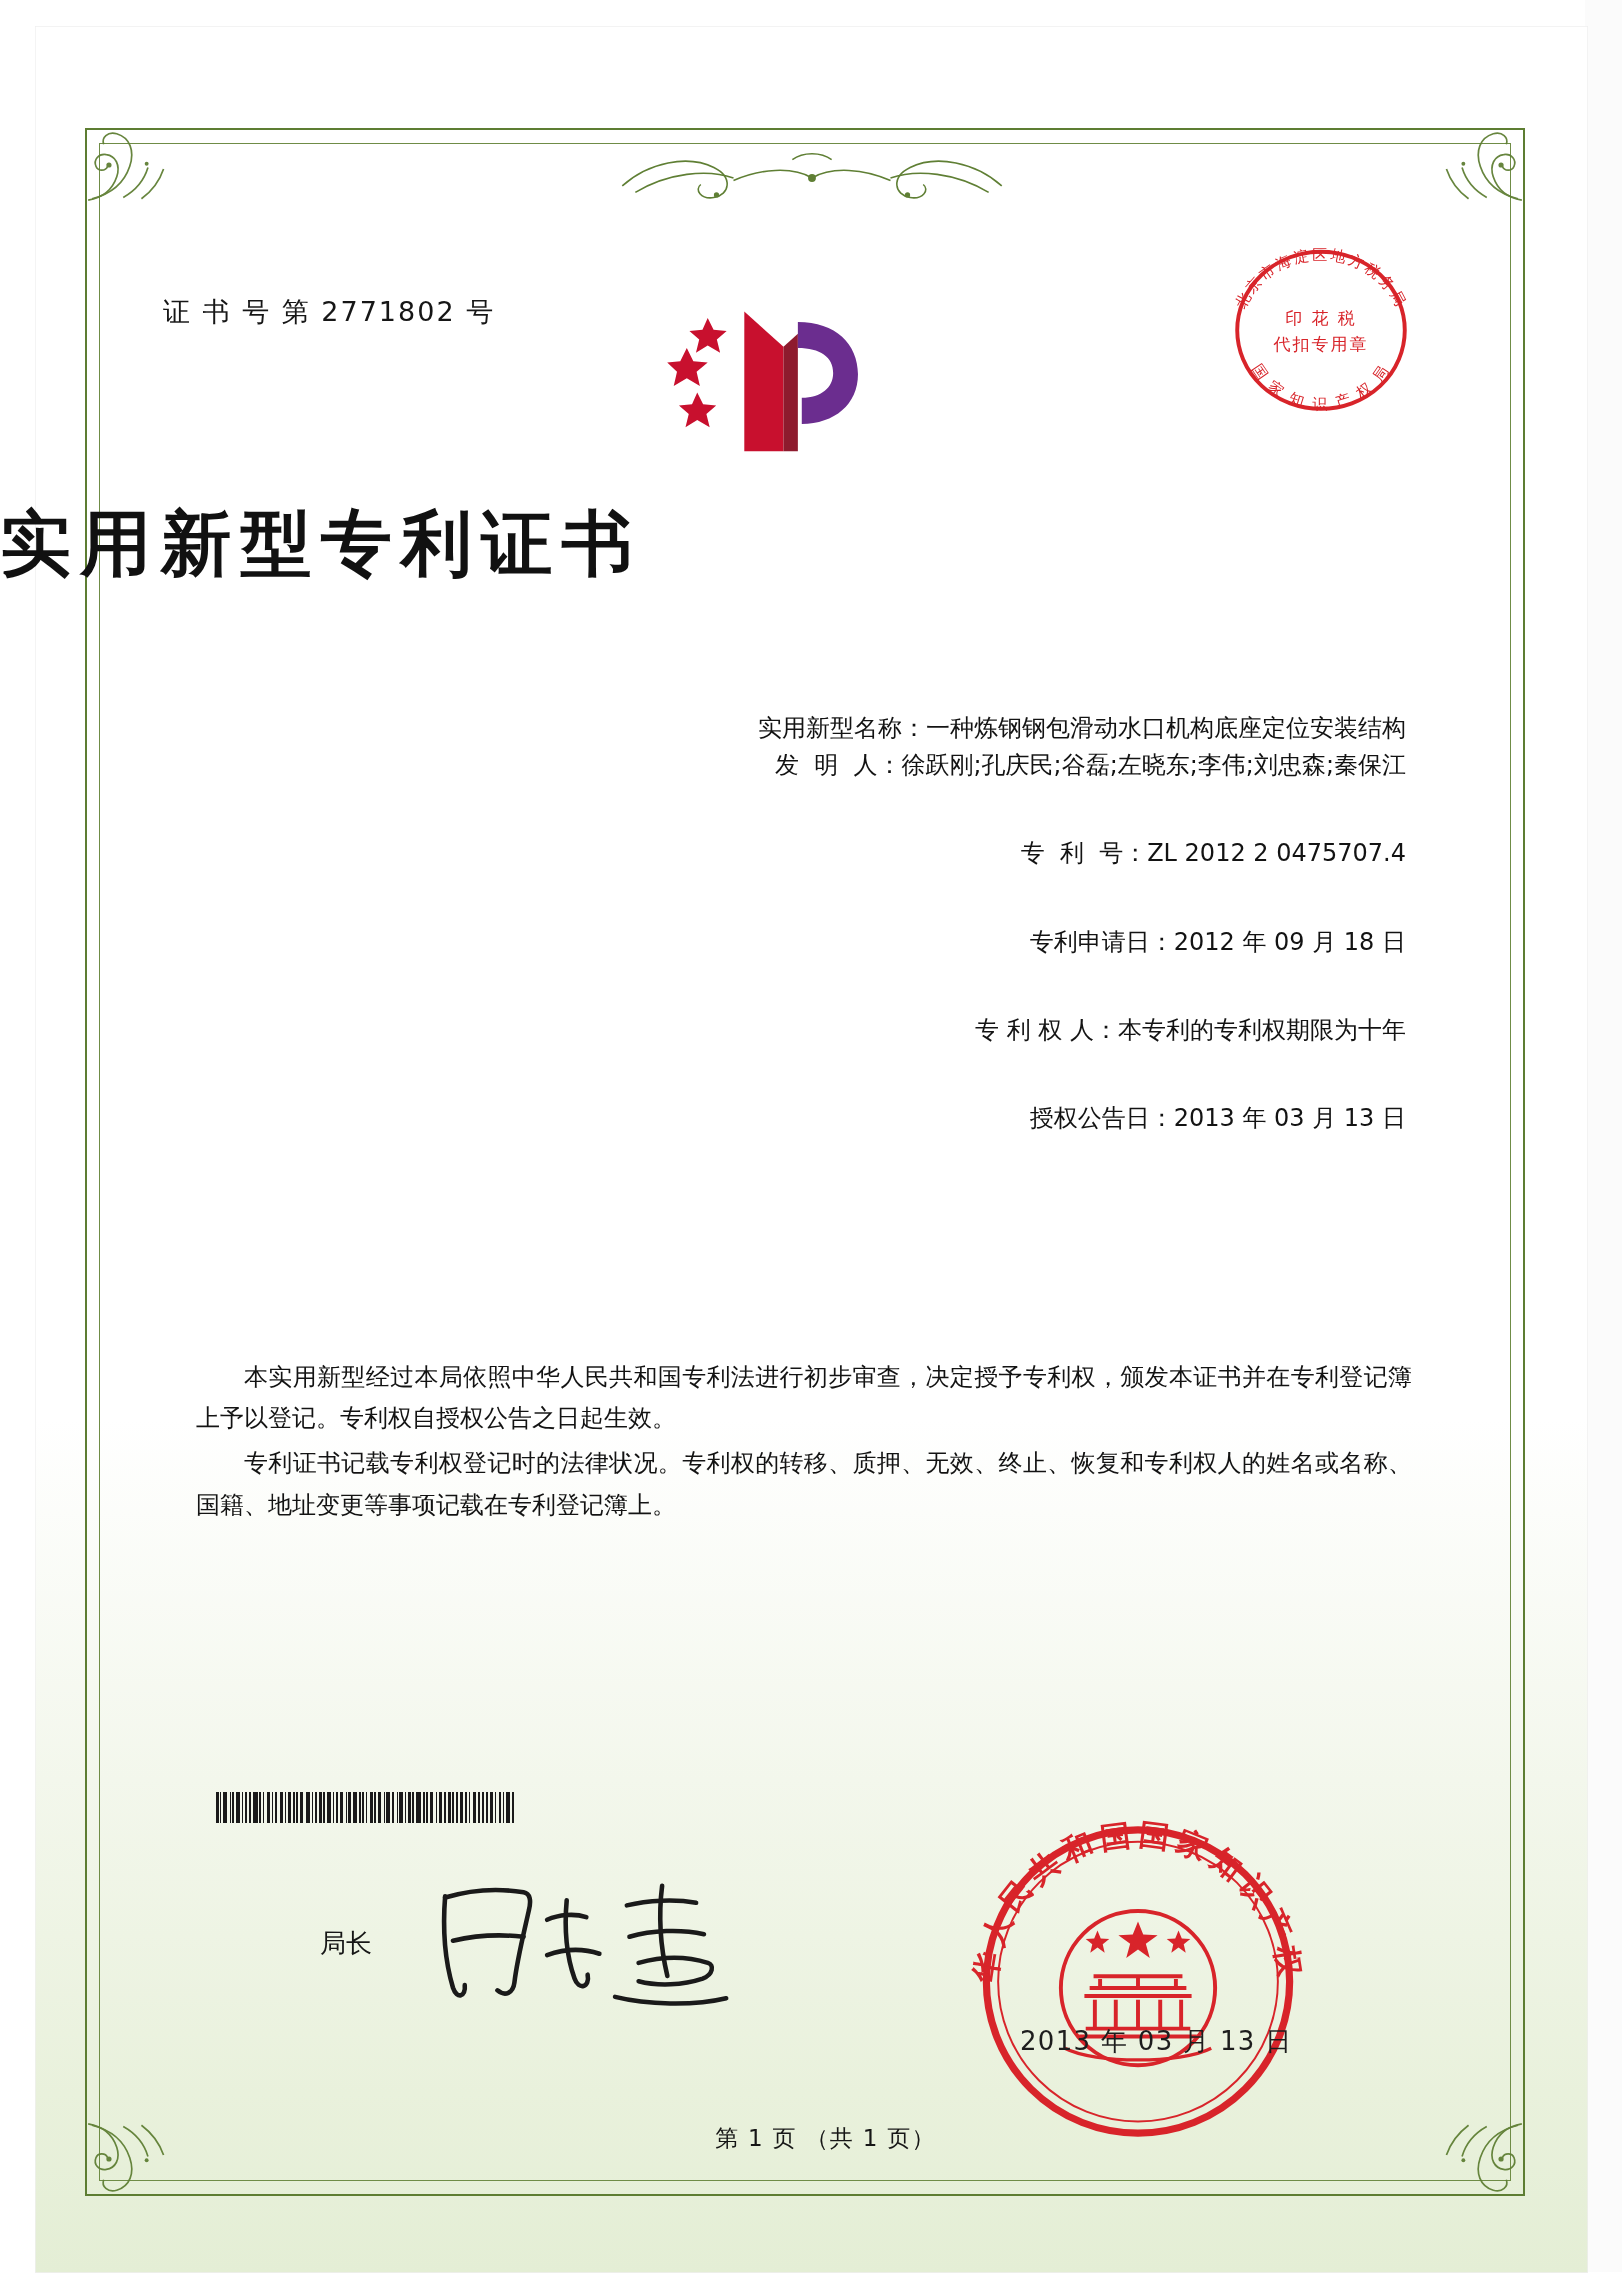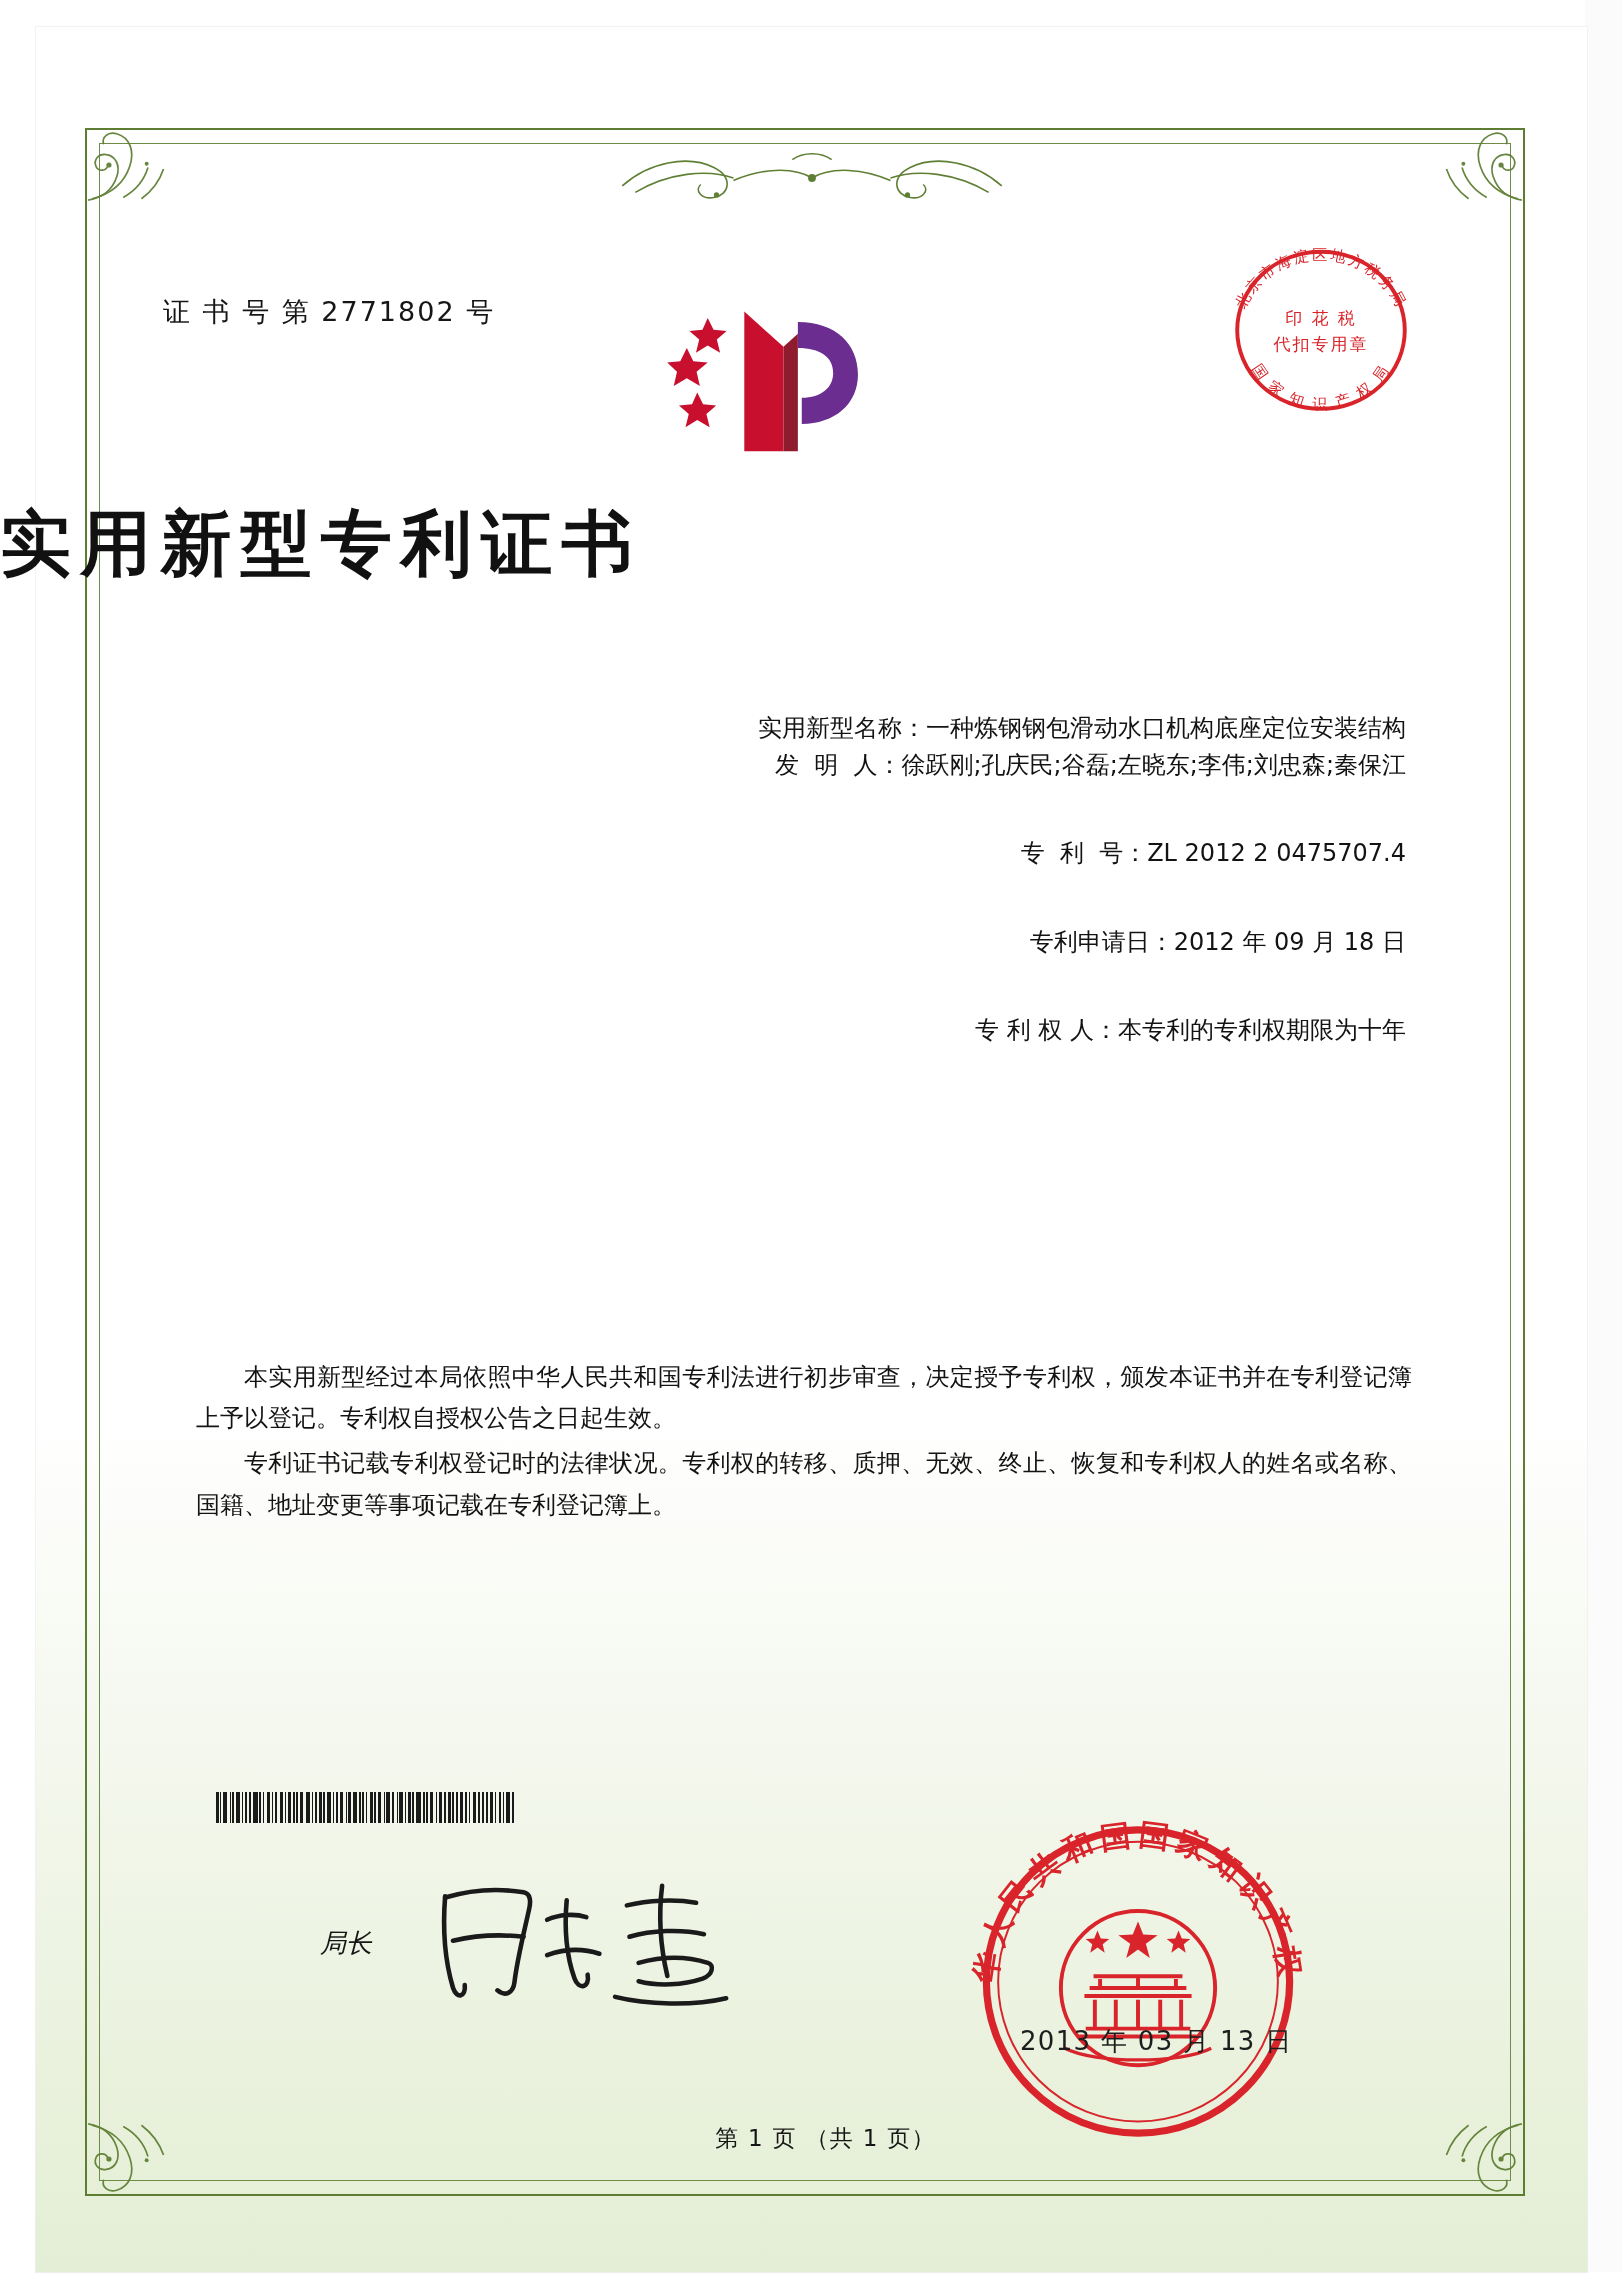--- a/index.html
+++ b/index.html
@@ -136,21 +136,20 @@
     align-items:stretch;
   }
   .barcode i{display:block;background:#1a1a1a;height:100%;}
 
   
   .sig-label{
     position:absolute;
     left:320px; top:1926px;
     font-size:26px;
     color:#161616;
-    font-style:italic;
   }
   .signature{
     position:absolute;
     left:419px; top:1857px;
     width:366px;height:170px;
     color:#1a1a1a;
   }
   .signature svg{width:100%;height:100%;display:block;}
 
   .seal-date{
@@ -290,20 +289,23 @@
     </div>
 
     <div class="frow gap2">
       <span class="flabel">专利申请日：</span><span class="fvalue">2012 年 09 月 18 日</span>
     </div>
 
     <div class="frow gap2">
       <span class="flabel">专 利 权 人：</span><span class="fvalue">本专利的专利权期限为十年</span>
     </div>
 
+    <div class="frow gap2">
+      <span class="flabel">授权公告日：</span><span class="fvalue">2013 年 03 月 13 日</span>
+    </div>
   </div>
 
   <div class="body-text">
     <p>本实用新型经过本局依照中华人民共和国专利法进行初步审查，决定授予专利权，颁发本证书并在专利登记簿上予以登记。专利权自授权公告之日起生效。</p>
     <p>专利证书记载专利权登记时的法律状况。专利权的转移、质押、无效、终止、恢复和专利权人的姓名或名称、国籍、地址变更等事项记载在专利登记簿上。</p>
   </div>
 
   <div class="barcode" id="barcode">
       <i style="width: 2.6px; margin-right: 1.3px;"></i>
       <i style="width: 1.3px; margin-right: 2px;"></i>

